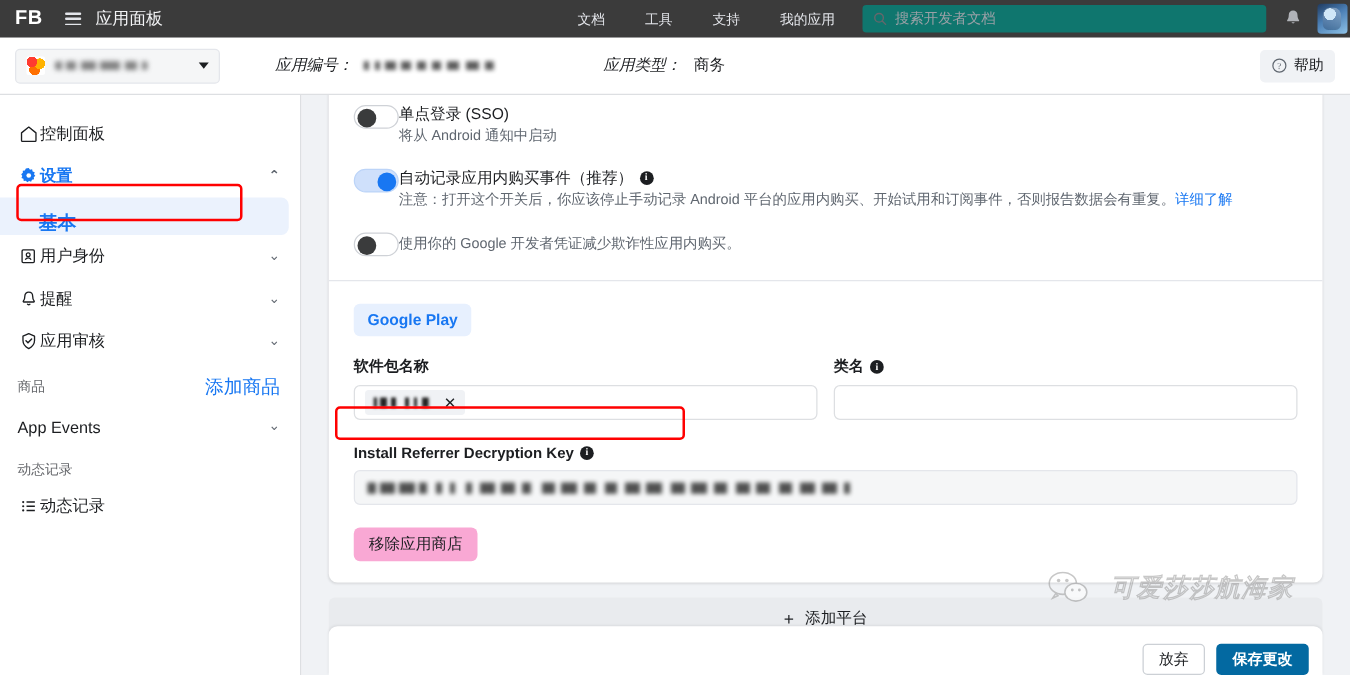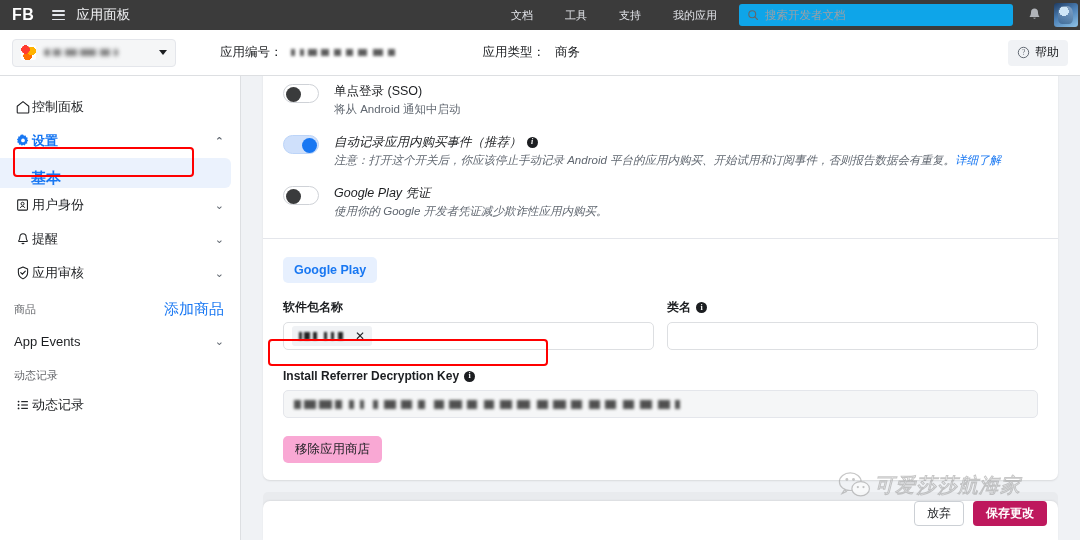--- a/index.html
+++ b/index.html
@@ -49,23 +49,23 @@
   .nav-link {
     font-size: 11px;
     color: #e4e6eb;
     padding: 0 16px;
     cursor: pointer;
     white-space: nowrap;
   }
   .nav-search {
     display: flex;
     align-items: center;
-    width: 274px;
+    width: 323px;
     height: 22px;
-    background: #0ea5e9;
+    background: #0f766e;
     border-radius: 3px;
     padding: 0 8px;
     margin-left: 6px;
   }
   .nav-search svg { flex: 0 0 auto; margin-right: 6px; }
   .nav-search input {
     border: 0;
     outline: 0;
     width: 100%;
     font-family: inherit;
@@ -141,21 +141,21 @@
     background: repeating-linear-gradient(90deg,#555 0 6px,transparent 6px 9px,#555 9px 17px,transparent 17px 21px,#555 21px 33px,transparent 33px 36px,#555 36px 52px,transparent 52px 56px,#555 56px 66px,transparent 66px 70px,#555 70px 74px);
   }
   .caret-down {
     margin-left: auto;
     width: 0; height: 0;
     border-left: 4.5px solid transparent;
     border-right: 4.5px solid transparent;
     border-top: 5px solid #1c1e21;
   }
   .meta-group { display: flex; align-items: center; margin-left: 44px; font-size: 12.5px; color: #1c1e21; }
-  .meta-label { white-space: nowrap; }
+  .meta-label { white-space: nowrap; font-style: italic; }
   .appid-blur {
     width: 104px; height: 7px;
     margin-left: 8px;
     display: inline-block;
     filter: blur(1.6px);
     opacity: .8;
     background: repeating-linear-gradient(90deg,#333 0 4px,transparent 4px 9px,#333 9px 13px,transparent 13px 17px,#333 17px 26px,transparent 26px 30px,#333 30px 38px,transparent 38px 43px,#333 43px 50px,transparent 50px 55px,#333 55px 62px,transparent 62px 67px,#333 67px 76px,transparent 76px 82px,#333 82px 92px,transparent 92px 97px,#333 97px 104px);
   }
   .meta-group.second { margin-left: 88px; }
   .meta-value { margin-left: 10px; text-align: center; }
@@ -248,41 +248,41 @@
     overflow: hidden;
   }
   .card {
     background: #ffffff;
     border-radius: 7px;
     box-shadow: 0 1px 2px rgba(0,0,0,.10);
     margin-top: -12px;
   }
   .toggle-section { padding: 14px 20px 14px 20px; }
   .toggle-row { display: flex; align-items: flex-start; padding: 5px 0; }
-  .toggle-row + .toggle-row { margin-top: 7px; font-style: italic; }
+  .toggle-row + .toggle-row { margin-top: 7px; }
   .switch {
     width: 36px; height: 19px;
     border-radius: 11px;
     border: 1px solid #cfd2d7;
     background: #ffffff;
     position: relative;
     flex: 0 0 auto;
     margin-top: 1px;
     cursor: pointer;
   }
   .switch .knob {
     position: absolute;
     width: 15px; height: 15px;
     border-radius: 50%;
     background: #3a3b3c;
     top: 1.5px; left: 2px;
   }
   .switch.on { background: #cfe0fb; border-color: #bcd4f8; }
   .switch.on .knob { background: #1877f2; left: 18px; }
-  .toggle-text { margin-left: 15px; }
+  .toggle-text { }
   .toggle-title {
     font-size: 12.5px;
     color: #1c1e21;
     display: flex;
     align-items: center;
     gap: 5px;
     line-height: 16px;
   }
   .toggle-desc { font-size: 11.5px; color: #606770; margin-top: 3px; line-height: 15px; }
   .link { color: #1877f2; cursor: pointer; }
@@ -422,56 +422,56 @@
 
   .bottom-bar {
     position: absolute;
     left: 22px; right: 22px;
     top: 425px;
     height: 39px;
     background: #ffffff;
     border-radius: 7px 7px 0 0;
     box-shadow: 0 -1px 2px rgba(0,0,0,.06);
     display: flex;
-    align-items: flex-start;
+    align-items: flex-end;
     justify-content: flex-end;
     gap: 9px;
     padding: 0 11px;
   }
   .btn-discard {
     height: 25px;
     padding: 0 12px;
     background: #ffffff;
     border: 1px solid #ccd0d5;
     border-radius: 4px;
     font-family: inherit;
     font-size: 12px;
     color: #1c1e21;
     cursor: pointer;
   }
   .btn-save {
     height: 25px;
     padding: 0 13px;
-    background: #be185d;
+    background: #0369a1;
     border: 0;
     border-radius: 4px;
     font-family: inherit;
     font-size: 12px;
     font-weight: bold;
     color: #ffffff;
     cursor: pointer;
   }
 
   
   .watermark {
     position: absolute;
     left: 838px;
-    top: 472px;
-    display: flex;
-    gap: 2px;
+    top: 457px;
+    display: flex;
+    gap: 16px;
     pointer-events: none;
     z-index: 30;
     opacity: .55;
   }
   .watermark .wm-text {
     font-size: 20px;
     font-style: italic;
     color: transparent;
     -webkit-text-stroke: 1px #9a9a9a;
     letter-spacing: 1px;
@@ -664,23 +664,20 @@
               <span>注意：打开这个开关后，你应该停止手动记录 Android 平台的应用内购买、开始试用和订阅事件，否则报告数据会有重复。</span><span class="link">详细了解</span>
             </div>
           </div>
         </div>
 
         <div class="toggle-row">
           <div class="switch">
               <span class="knob"></span>
             </div>
           <div class="toggle-text">
-            <div class="toggle-title">
-              <span>Google Play 凭证</span>
-            </div>
             <div class="toggle-desc">使用你的 Google 开发者凭证减少欺诈性应用内购买。</div>
           </div>
         </div>
 
       </div>
 
       <div class="divider"></div>
 
       <div class="platform-section">
         <div class="chip-tab">Google Play</div>

